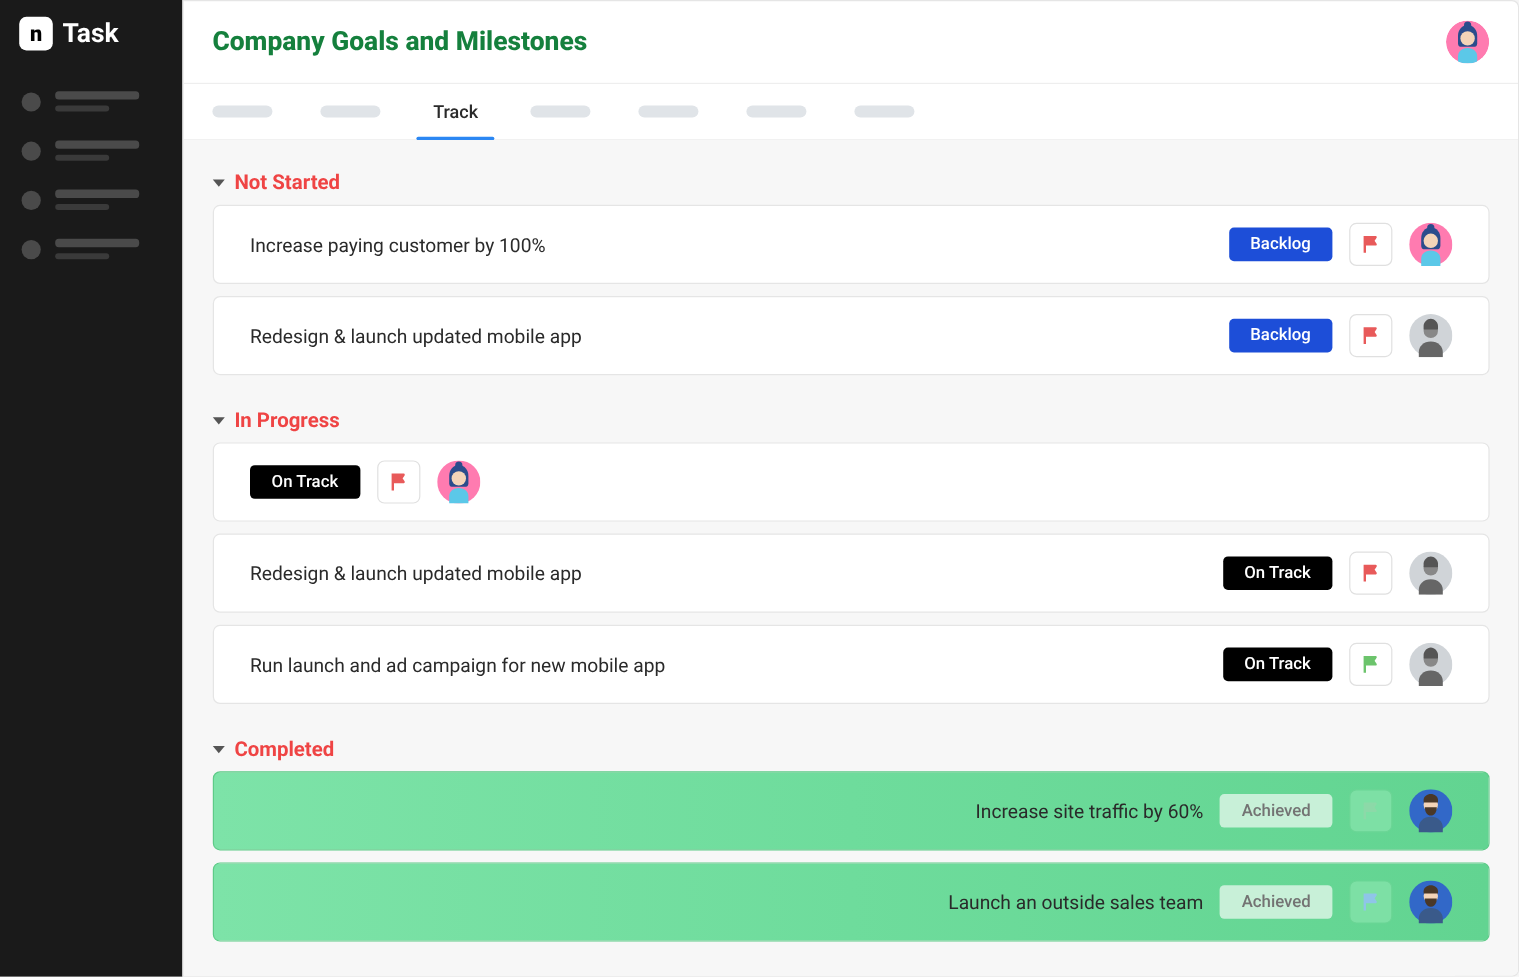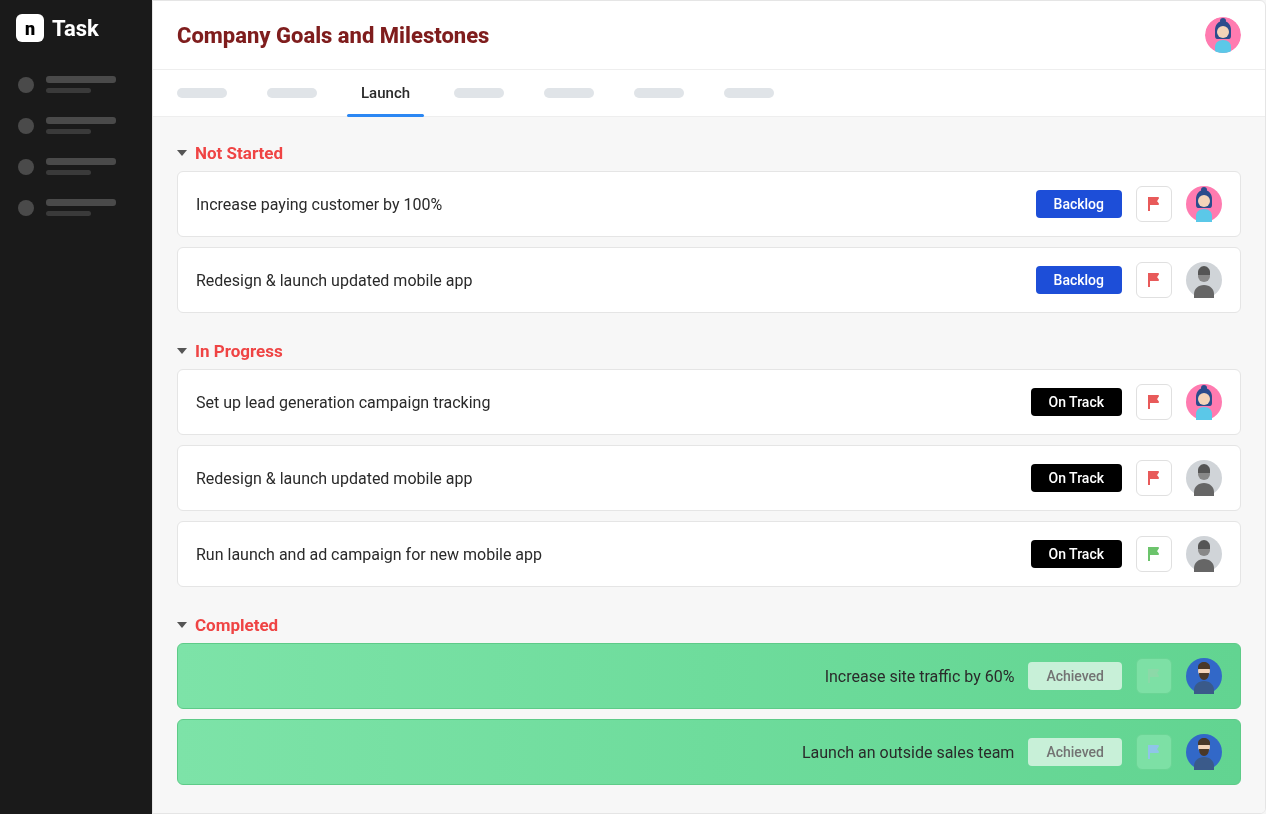--- a/index.html
+++ b/index.html
@@ -9,33 +9,33 @@
 .logo { display: flex; align-items: center; gap: 8px; padding: 14px 16px; font-size: 22px; font-weight: 700; }
 .logo-icon { width: 28px; height: 28px; background: #fff; border-radius: 6px; display: flex; align-items: center; justify-content: center; color: #000; font-weight: 900; font-size: 18px; }
 .nav-items { padding: 20px 0; display: flex; flex-direction: column; gap: 24px; }
 .nav-item { display: flex; align-items: center; gap: 12px; padding: 0 18px; }
 .nav-dot { width: 16px; height: 16px; border-radius: 50%; background: #4a4a4a; flex-shrink: 0; }
 .nav-bars { display: flex; flex-direction: column; gap: 5px; flex: 1; }
 .nav-bar-long { height: 7px; background: #4a4a4a; border-radius: 3px; width: 70px; }
 .nav-bar-short { height: 5px; background: #3a3a3a; border-radius: 3px; width: 45px; }
 .main { flex: 1; background: #fff; display: flex; flex-direction: column; border: 1px solid #e5e5e5; border-radius: 0 6px 6px 0; overflow: hidden; }
 .header { display: flex; align-items: center; justify-content: space-between; padding: 16px 24px; border-bottom: 1px solid #eee; }
-.page-title { font-size: 22px; font-weight: 800; color: #7f1d1d; }
+.page-title { font-size: 22px; font-weight: 800; color: #15803d; }
 .avatar { width: 36px; height: 36px; border-radius: 50%; display: flex; align-items: center; justify-content: center; overflow: hidden; }
 .tabs { display: flex; align-items: center; gap: 40px; padding: 0 24px; border-bottom: 1px solid #eee; }
 .tab { padding: 14px 4px; font-size: 15px; color: #888; cursor: pointer; position: relative; }
 .tab.active { color: #2a2a2a; font-weight: 500; }
 .tab.active::after { content: ''; position: absolute; bottom: -1px; left: -10px; right: -10px; height: 3px; background: #2b87f3; border-radius: 2px; }
 .tab-placeholder { width: 50px; height: 10px; background: #e0e4e8; border-radius: 5px; }
 .content { flex: 1; padding: 18px 24px; background: #f7f7f7; overflow-y: auto; }
 .section { margin-bottom: 20px; }
 .section-header { display: flex; align-items: center; gap: 8px; padding: 8px 0; cursor: pointer; }
 .caret { width: 0; height: 0; border-left: 5px solid transparent; border-right: 5px solid transparent; border-top: 6px solid #555; }
 .section-title { font-size: 17px; font-weight: 700; color: #ef4444; }
-.task-row { display: flex; align-items: center; background: #fff; border: 1px solid #e5e5e5; border-radius: 6px; padding: 14px 18px; margin-bottom: 10px; gap: 14px; }
+.task-row { display: flex; align-items: center; background: #fff; border: 1px solid #e5e5e5; border-radius: 6px; padding: 14px 30px; margin-bottom: 10px; gap: 14px; }
 .task-row.completed { background: linear-gradient(90deg, #7de3a8 0%, #6edc9c 50%, #62d491 100%); border-color: #5ecb88; text-align: right; }
 .task-title { flex: 1; font-size: 16px; color: #2a2a2a; }
 .status-badge { padding: 6px 18px; border-radius: 4px; font-size: 14px; font-weight: 500; color: #fff; }
 .status-backlog { background: #1d4ed8; }
 .status-ontrack { background: #000000; }
 .status-achieved { background: #c8f0d8; color: #737373; }
 .flag-box { width: 36px; height: 36px; border: 1px solid #e0e0e0; border-radius: 6px; display: flex; align-items: center; justify-content: center; background: #fff; cursor: pointer; }
 .task-row.completed .flag-box { background: #7de0a5; border-color: #6bd595; }
 .flag-icon { width: 16px; height: 16px; }
 .task-avatar { width: 36px; height: 36px; border-radius: 50%; }
@@ -91,21 +91,21 @@
             <circle cx="18" cy="15" r="6" fill="#f4d4b8"></circle>
             <path d="M10 30c0-4 3-7 8-7s8 3 8 7v6H10z" fill="#5bc8e8"></path>
             <circle cx="18" cy="4" r="3" fill="#2b4c8c"></circle>
           </svg>
         </div>
     </div>
 
     <div class="tabs" id="tabs-container">
         <div class="tab-placeholder"></div>
         <div class="tab-placeholder"></div>
-        <div class="tab active">Launch</div>
+        <div class="tab active">Track</div>
         <div class="tab-placeholder"></div>
         <div class="tab-placeholder"></div>
         <div class="tab-placeholder"></div>
         <div class="tab-placeholder"></div>
       </div>
 
     <div class="content" id="sections-container">
         <div class="section">
           <div class="section-header">
             <span class="caret"></span>
@@ -142,21 +142,20 @@
                 <path d="M12 10c0-3 3-6 6-6s6 3 6 6v3h-12z" fill="#555"></path>
               </svg></div>
           </div>
         </div>
         <div class="section">
           <div class="section-header">
             <span class="caret"></span>
             <span class="section-title">In Progress</span>
           </div>
           <div class="task-row">
-            <div class="task-title">Set up lead generation campaign tracking</div>
             <div class="status-badge status-ontrack">On Track</div>
             <div class="flag-box">
               <svg class="flag-icon" viewBox="0 0 16 16">
                 <path d="M3 1v14M3 2h9l-2 3 2 3H3" stroke="#e85a5a" stroke-width="2" fill="#e85a5a" stroke-linejoin="round"></path>
               </svg>
             </div>
             <div class="task-avatar"><svg viewBox="0 0 36 36" width="36" height="36">
                 <circle cx="18" cy="18" r="18" fill="#ff7bb0"></circle>
                 <path d="M18 4c-5 0-8 4-8 9v6c0 2 1 3 2 3h12c1 0 2-1 2-3v-6c0-5-3-9-8-9z" fill="#2b4c8c"></path>
                 <circle cx="18" cy="15" r="6" fill="#f4d4b8"></circle>

